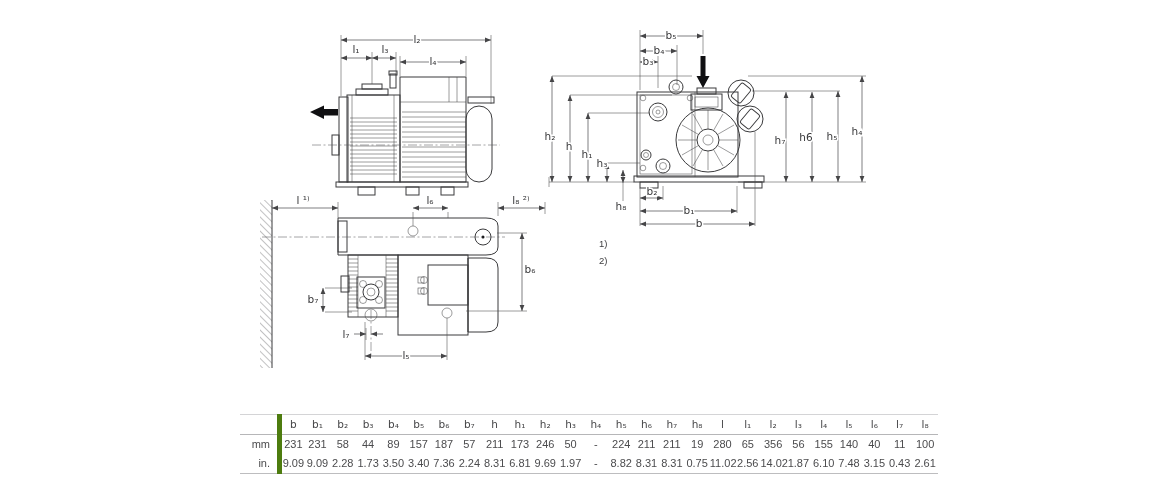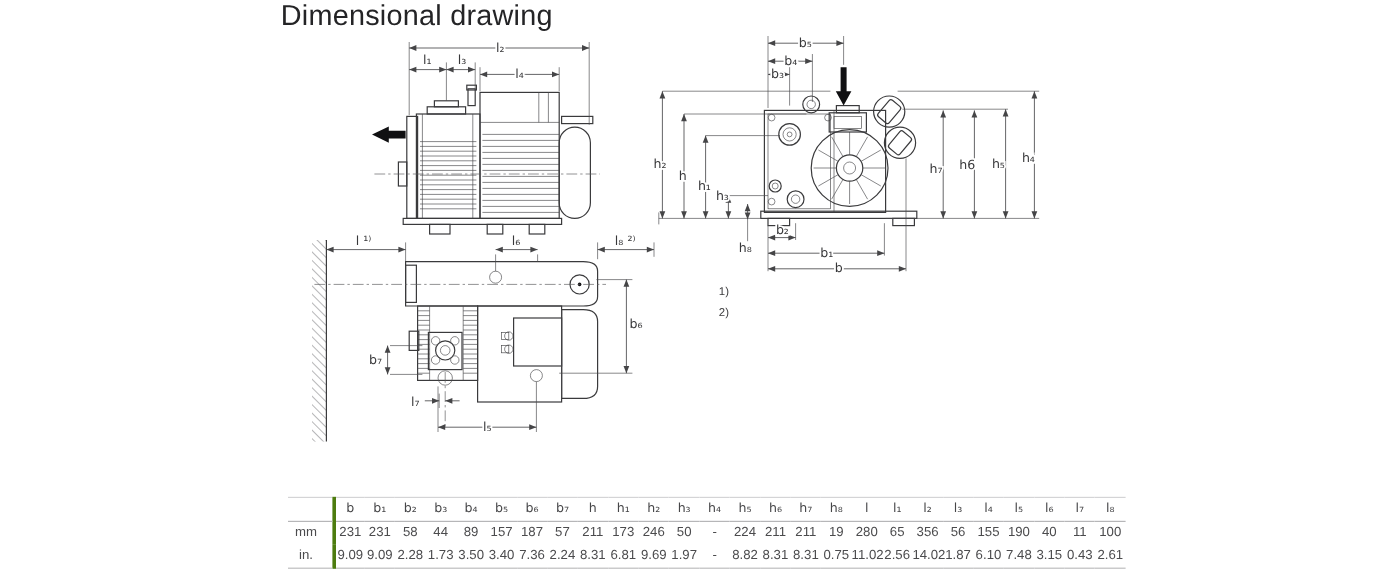--- a/index.html
+++ b/index.html
@@ -20,29 +20,28 @@
   .fn-marker{flex:0 0 18px;font-size:9.5px;padding-top:1px;}
   .fn-text{width:152px;line-height:20px;}
   .tblwrap{position:absolute;left:240px;top:414px;}
   table.dims{border-collapse:collapse;table-layout:fixed;width:698px;
              font-size:11px;color:#4b4b4d;
              border-top:1px solid #d4d4d6;border-bottom:1px solid #bdbdbf;}
   table.dims th,table.dims td{font-weight:400;text-align:center;padding:0;height:19px;
              line-height:19px;white-space:nowrap;overflow:visible;}
   table.dims thead th{border-bottom:1px solid #b6b6b8;
              font-family:"DejaVu Sans",sans-serif;font-size:10.5px;color:#464648;}
-  table.dims .rowlab{width:30px;padding-right:7px;
-             border-right:3px solid #4d7c0f;margin-top:35px;}
+  table.dims .rowlab{width:30px;text-align:right;padding-right:7px;
+             border-right:5px solid #4d7c0f;margin-top:35px;}
 </style>
 </head>
 <body>
 
 <div class="page">
 
-  <h1 class="title">Dimensional drawing</h1>
 
   <svg class="drw" width="1160" height="480" viewBox="0 0 1160 480">
     <defs>
       <marker id="ar" viewBox="0 0 10 10" refX="10" refY="5" markerWidth="9" markerHeight="6" orient="auto-start-reverse" markerUnits="userSpaceOnUse">
         <path d="M0,1L10,5L0,9Z" fill="#454547"></path>
       </marker>
       <pattern id="hatch" width="5" height="5" patternUnits="userSpaceOnUse" patternTransform="rotate(-45 0 0)">
         <line x1="0" y1="0" x2="0" y2="5" stroke="#77777a" stroke-width="0.9"></line>
       </pattern>
     </defs>
@@ -270,21 +269,21 @@
             <td>-</td>
             <td>224</td>
             <td>211</td>
             <td>211</td>
             <td>19</td>
             <td>280</td>
             <td>65</td>
             <td>356</td>
             <td>56</td>
             <td>155</td>
-            <td>190</td>
+            <td>140</td>
             <td>40</td>
             <td>11</td>
             <td>100</td>
           </tr>
           <tr>
             <th class="rowlab">in.</th>
             <td>9.09</td>
             <td>9.09</td>
             <td>2.28</td>
             <td>1.73</td>

